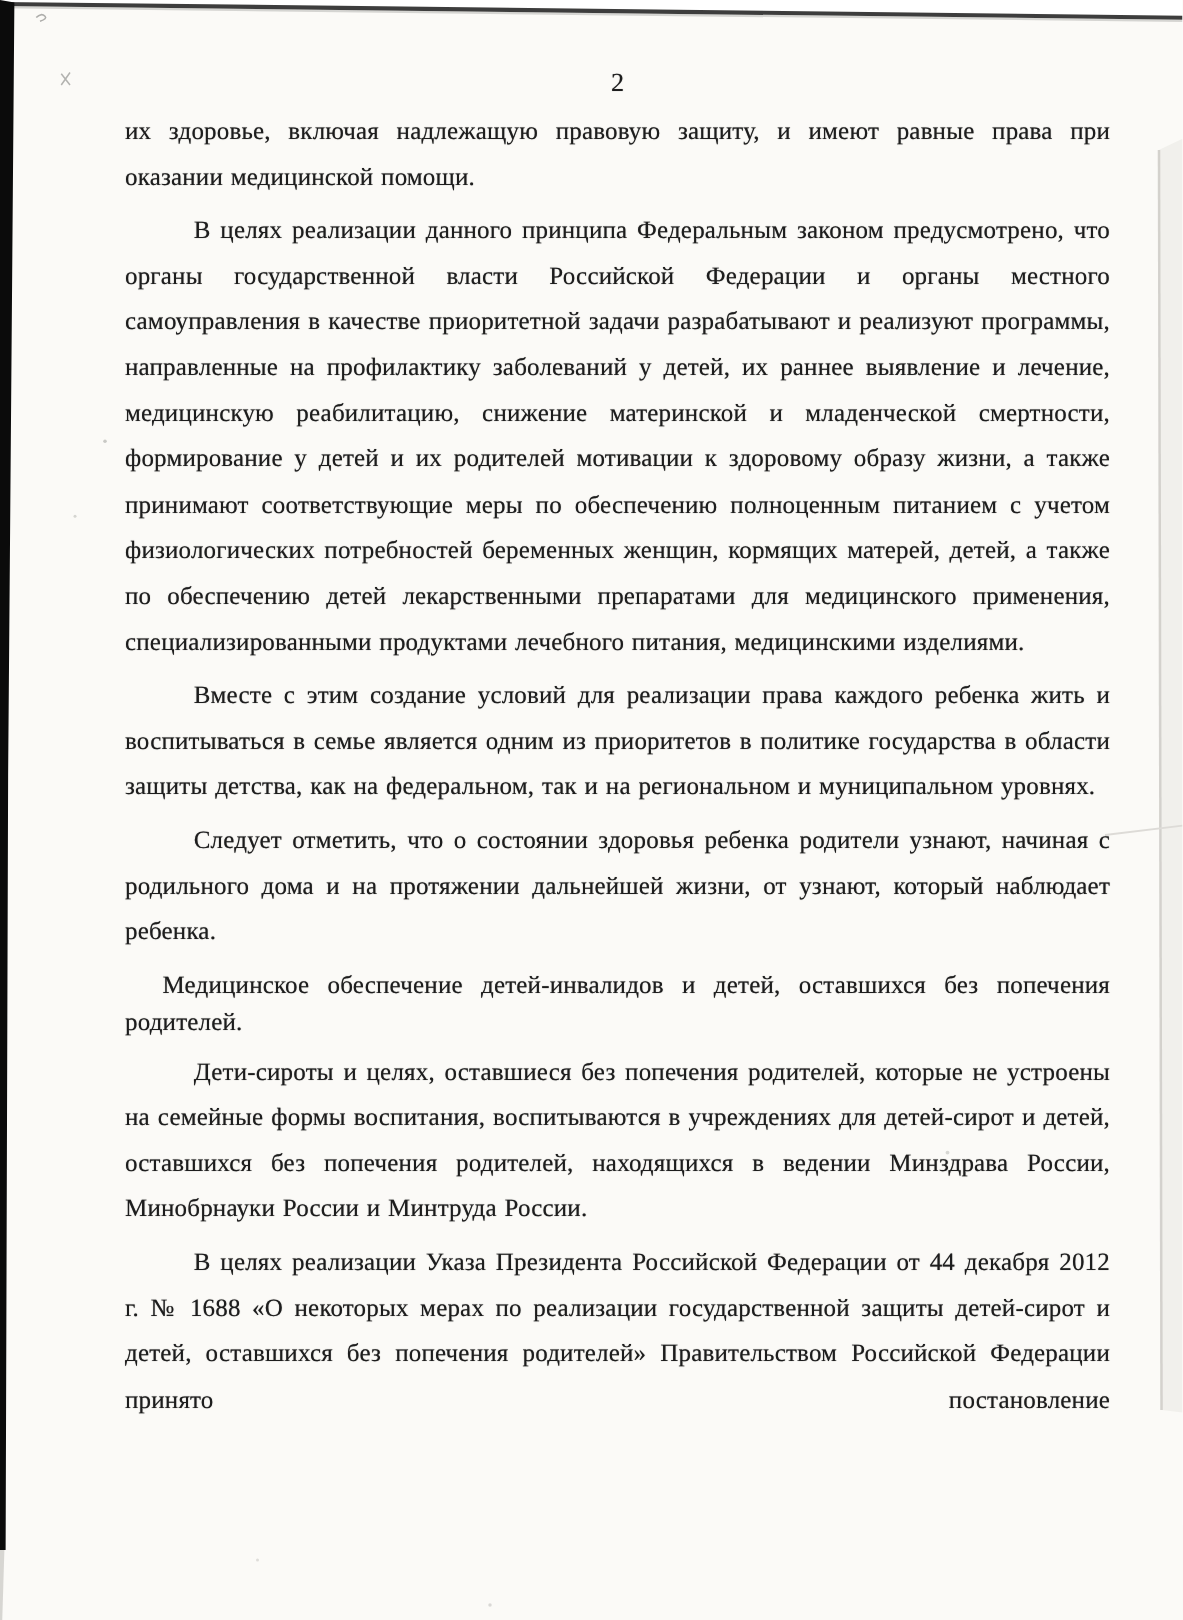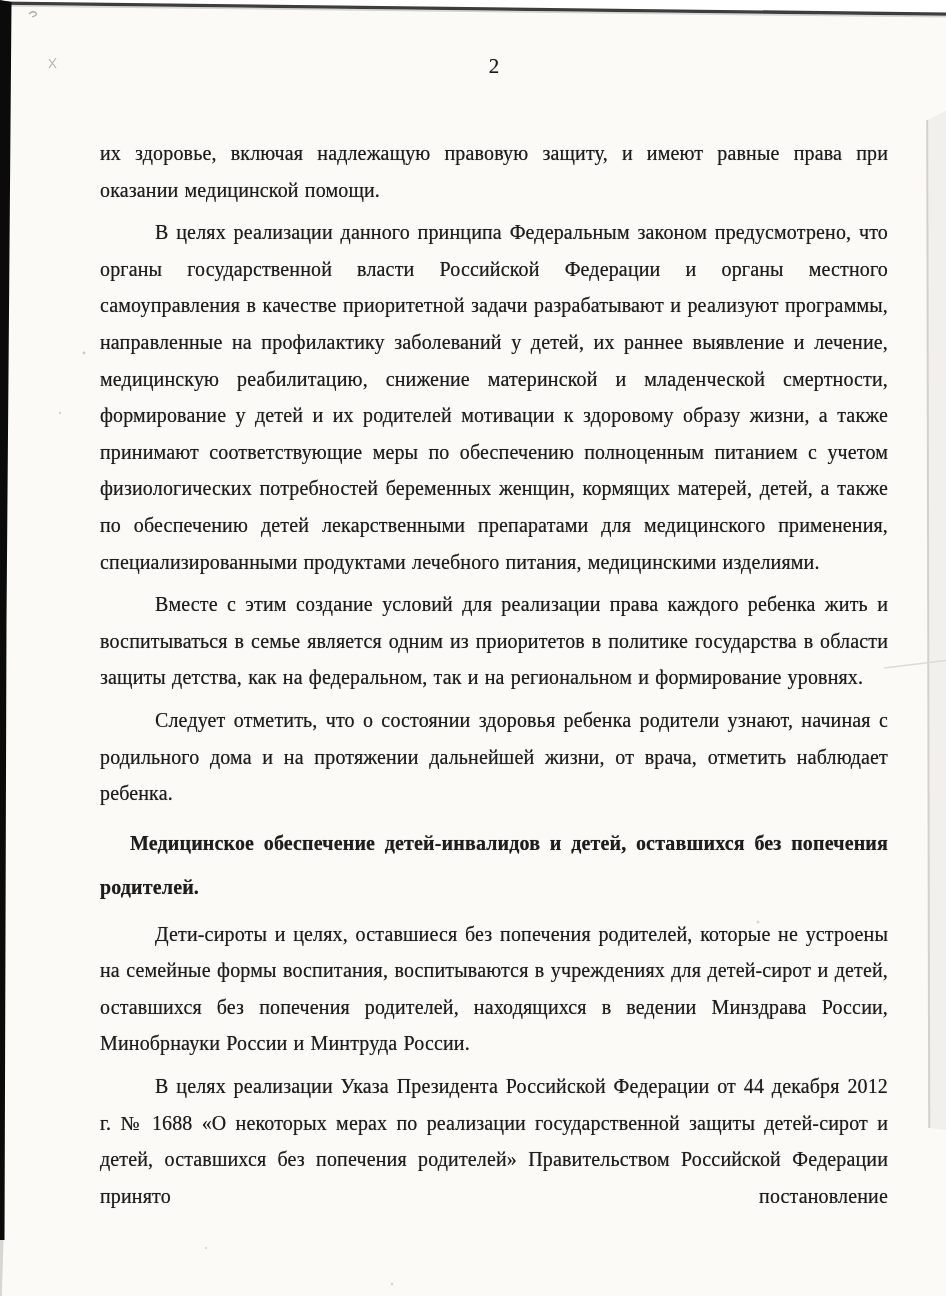--- a/index.html
+++ b/index.html
@@ -21,36 +21,35 @@
   .page-number {
     position: absolute; top: 54px; left: 100px; width: 788px;
     text-align: center;
     font-size: 21px;
     color: var(--ink, #1d1d1d);
     text-shadow: 0 0 0.7px rgba(30,30,30,.6);
   }
   .content {
     position: absolute; top: 87px; left: 100px; width: 788px;
     color: var(--ink, #1d1d1d);
-    margin-top: 48px;
   }
   .content p {
     margin: 0 0 6px 0;
     font-size: 20px;
     line-height: 36.6px;
     text-align: justify;
     text-indent: 55px;
     letter-spacing: 0.15px;
     word-spacing: 1px;
     text-shadow: 0 0 0.7px rgba(25,25,25,.65);
   }
   .content p.no-indent { text-indent: 0; }
   .content p.heading {
-    font-weight: bold;
-    line-height: 44px;
+    font-weight: normal;
+    line-height: 30px;
     text-indent: 30px;
     margin: 9px 0 7px 0;
   }
   .content p.stretch-last { text-align-last: justify; }
 </style>
 </head>
 <body>
 
 <div class="page">
 
@@ -76,20 +75,20 @@
     <circle cx="392" cy="1284" r="1.4" style="fill:#c3c2be;opacity:.6"></circle>
     <circle cx="206" cy="1248" r="1.2" style="fill:#c6c5c1;opacity:.55"></circle>
     <circle cx="1062" cy="0" r="0" style="fill:none"></circle>
   </svg>
 
   <div class="page-number">2</div>
 
   <div class="content">
     <p class="no-indent">их здоровье, включая надлежащую правовую защиту, и имеют равные права при оказании медицинской помощи.</p>
     <p>В целях реализации данного принципа Федеральным законом предусмотрено, что органы государственной власти Российской Федерации и органы местного самоуправления в качестве приоритетной задачи разрабатывают и реализуют программы, направленные на профилактику заболеваний у детей, их раннее выявление и лечение, медицинскую реабилитацию, снижение материнской и младенческой смертности, формирование у детей и их родителей мотивации к здоровому образу жизни, а также принимают соответствующие меры по обеспечению полноценным питанием с учетом физиологических потребностей беременных женщин, кормящих матерей, детей, а также по обеспечению детей лекарственными препаратами для медицинского применения, специализированными продуктами лечебного питания, медицинскими изделиями.</p>
-    <p>Вместе с этим создание условий для реализации права каждого ребенка жить и воспитываться в семье является одним из приоритетов в политике государства в области защиты детства, как на федеральном, так и на региональном и формирование уровнях.</p>
-    <p>Следует отметить, что о состоянии здоровья ребенка родители узнают, начиная с родильного дома и на протяжении дальнейшей жизни, от врача, отметить наблюдает ребенка.</p>
+    <p>Вместе с этим создание условий для реализации права каждого ребенка жить и воспитываться в семье является одним из приоритетов в политике государства в области защиты детства, как на федеральном, так и на региональном и муниципальном уровнях.</p>
+    <p>Следует отметить, что о состоянии здоровья ребенка родители узнают, начиная с родильного дома и на протяжении дальнейшей жизни, от узнают, который наблюдает ребенка.</p>
     <p class="heading">Медицинское обеспечение детей-инвалидов и детей, оставшихся без попечения родителей.</p>
     <p>Дети-сироты и целях, оставшиеся без попечения родителей, которые не устроены на семейные формы воспитания, воспитываются в учреждениях для детей-сирот и детей, оставшихся без попечения родителей, находящихся в ведении Минздрава России, Минобрнауки России и Минтруда России.</p>
     <p class="stretch-last">В целях реализации Указа Президента Российской Федерации от 44 декабря 2012 г. № 1688 «О некоторых мерах по реализации государственной защиты детей-сирот и детей, оставшихся без попечения родителей» Правительством Российской Федерации принято постановление</p>
   </div>
 
 </div>
 
 </body></html>

